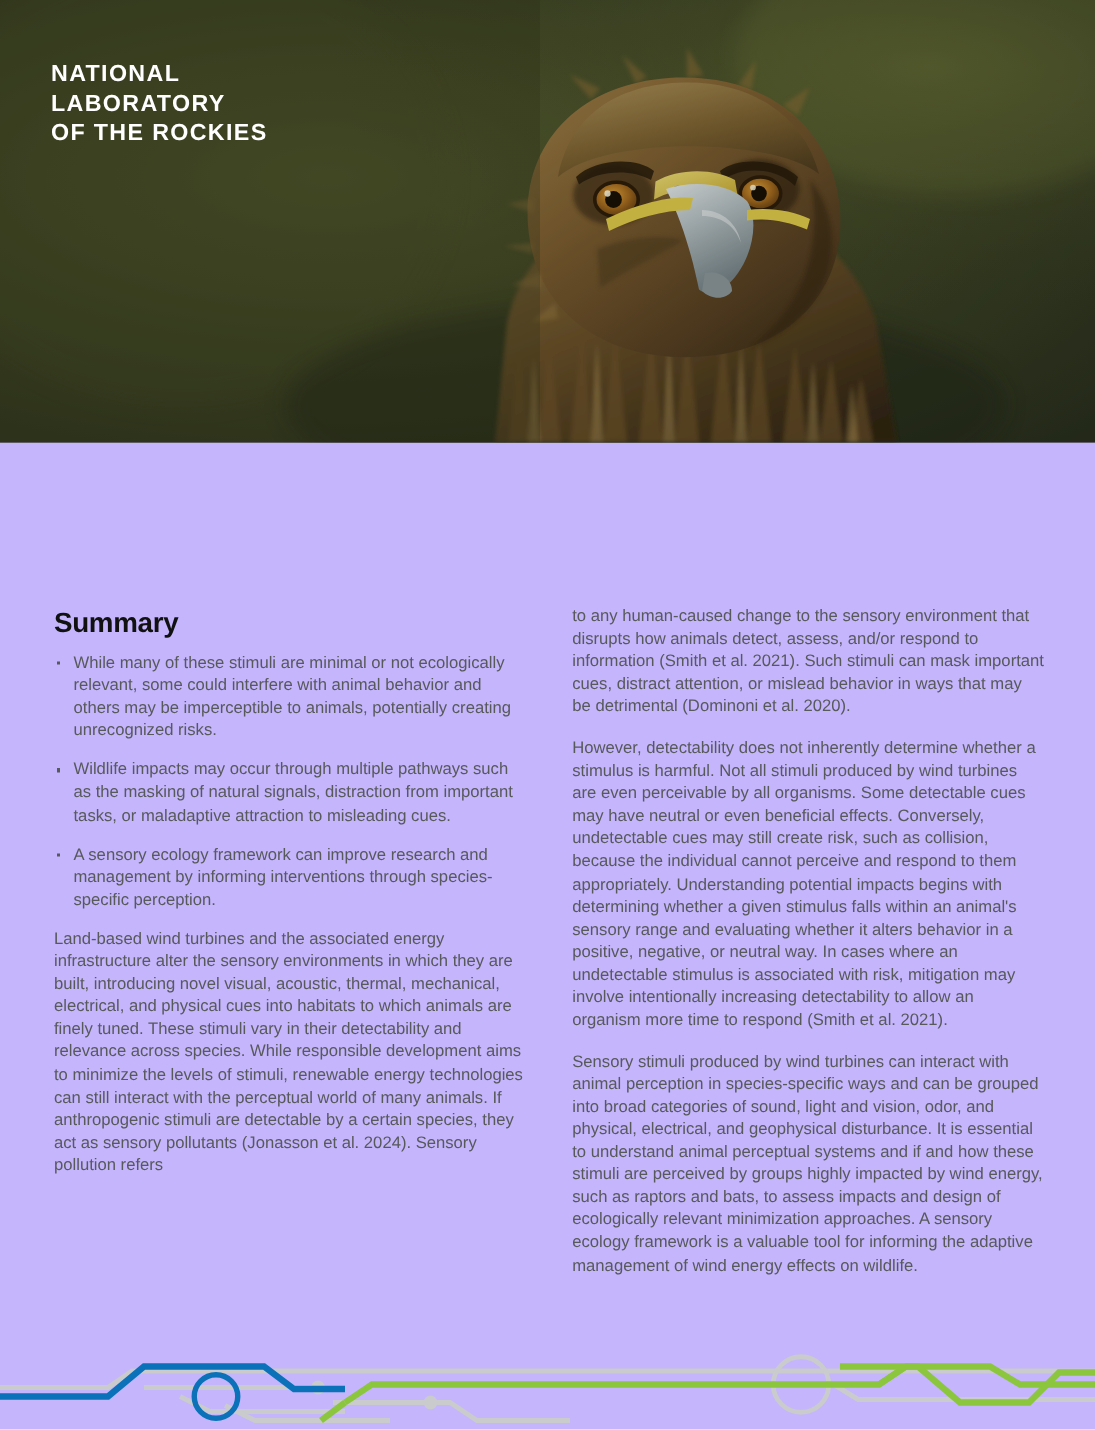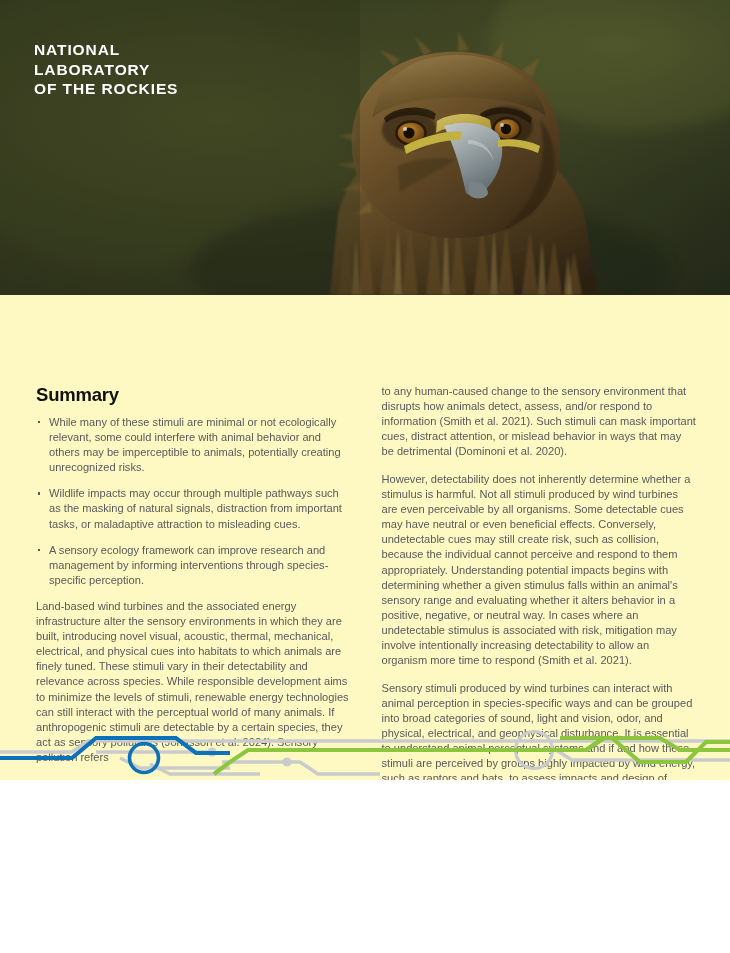--- a/index.html
+++ b/index.html
@@ -8,22 +8,22 @@
     width: 730px;
     height: 953px;
     background: #ffffff;
     font-family: "Liberation Sans", sans-serif;
     overflow: hidden;
   }
 
   .page {
     position: relative;
     width: 730px;
-    height: 780px;
-    background: #fef9c3;
+    height: 953px;
+    background: #c4b5fd;
     overflow: hidden;
   }
 
   
   .hero {
     position: absolute;
     left: 0; top: 0;
     width: 730px;
     height: 295px;
     overflow: hidden;
@@ -60,21 +60,21 @@
     font-weight: 700;
     line-height: 30px;
     color: #0a0a0a;
     letter-spacing: -0.3px;
   }
 
   
   .columns {
     position: absolute;
     left: 36px;
-    top: 384px;
+    top: 404px;
     width: 660px;
     display: flex;
     gap: 31px;
   }
   .col { width: 315px; }
 
   h2.section-head {
     font-size: 18.5px;
     font-weight: 700;
     color: #111111;

